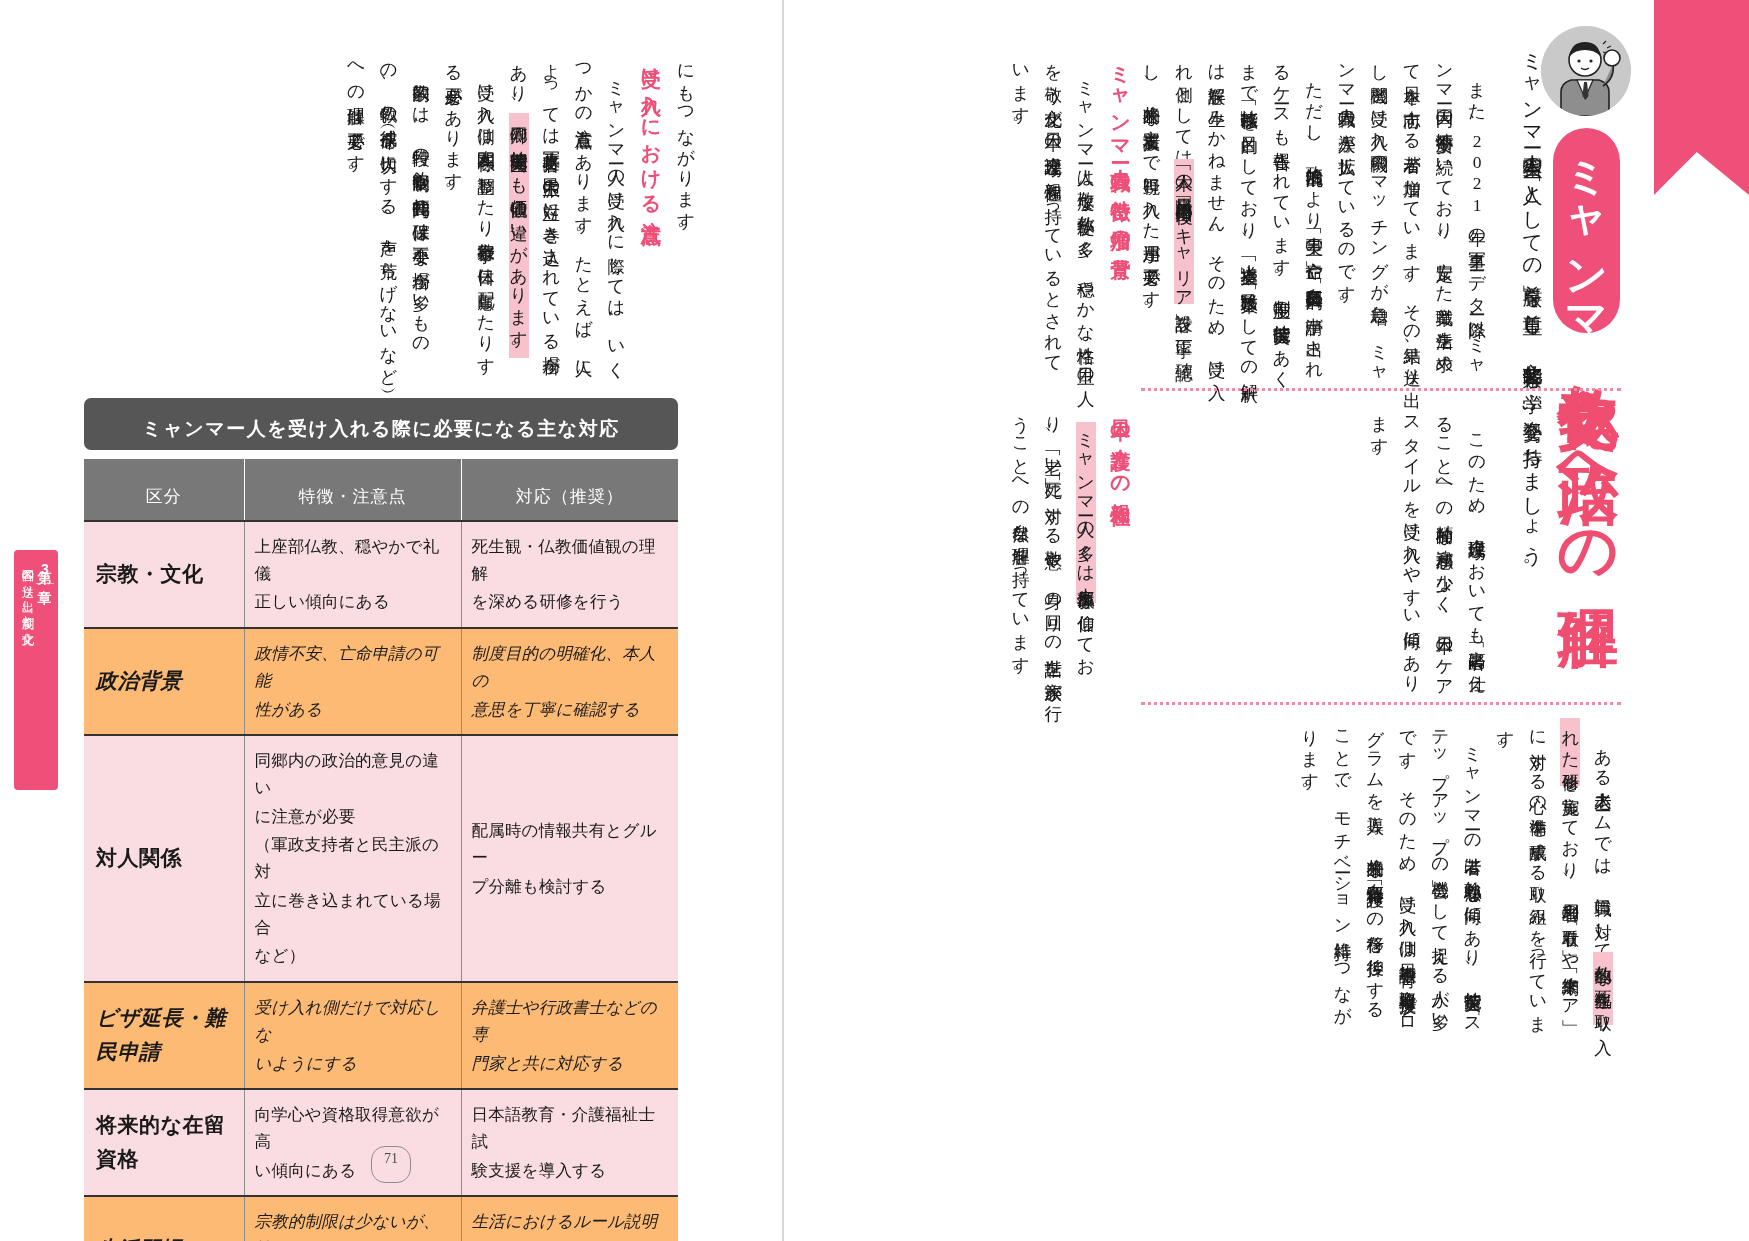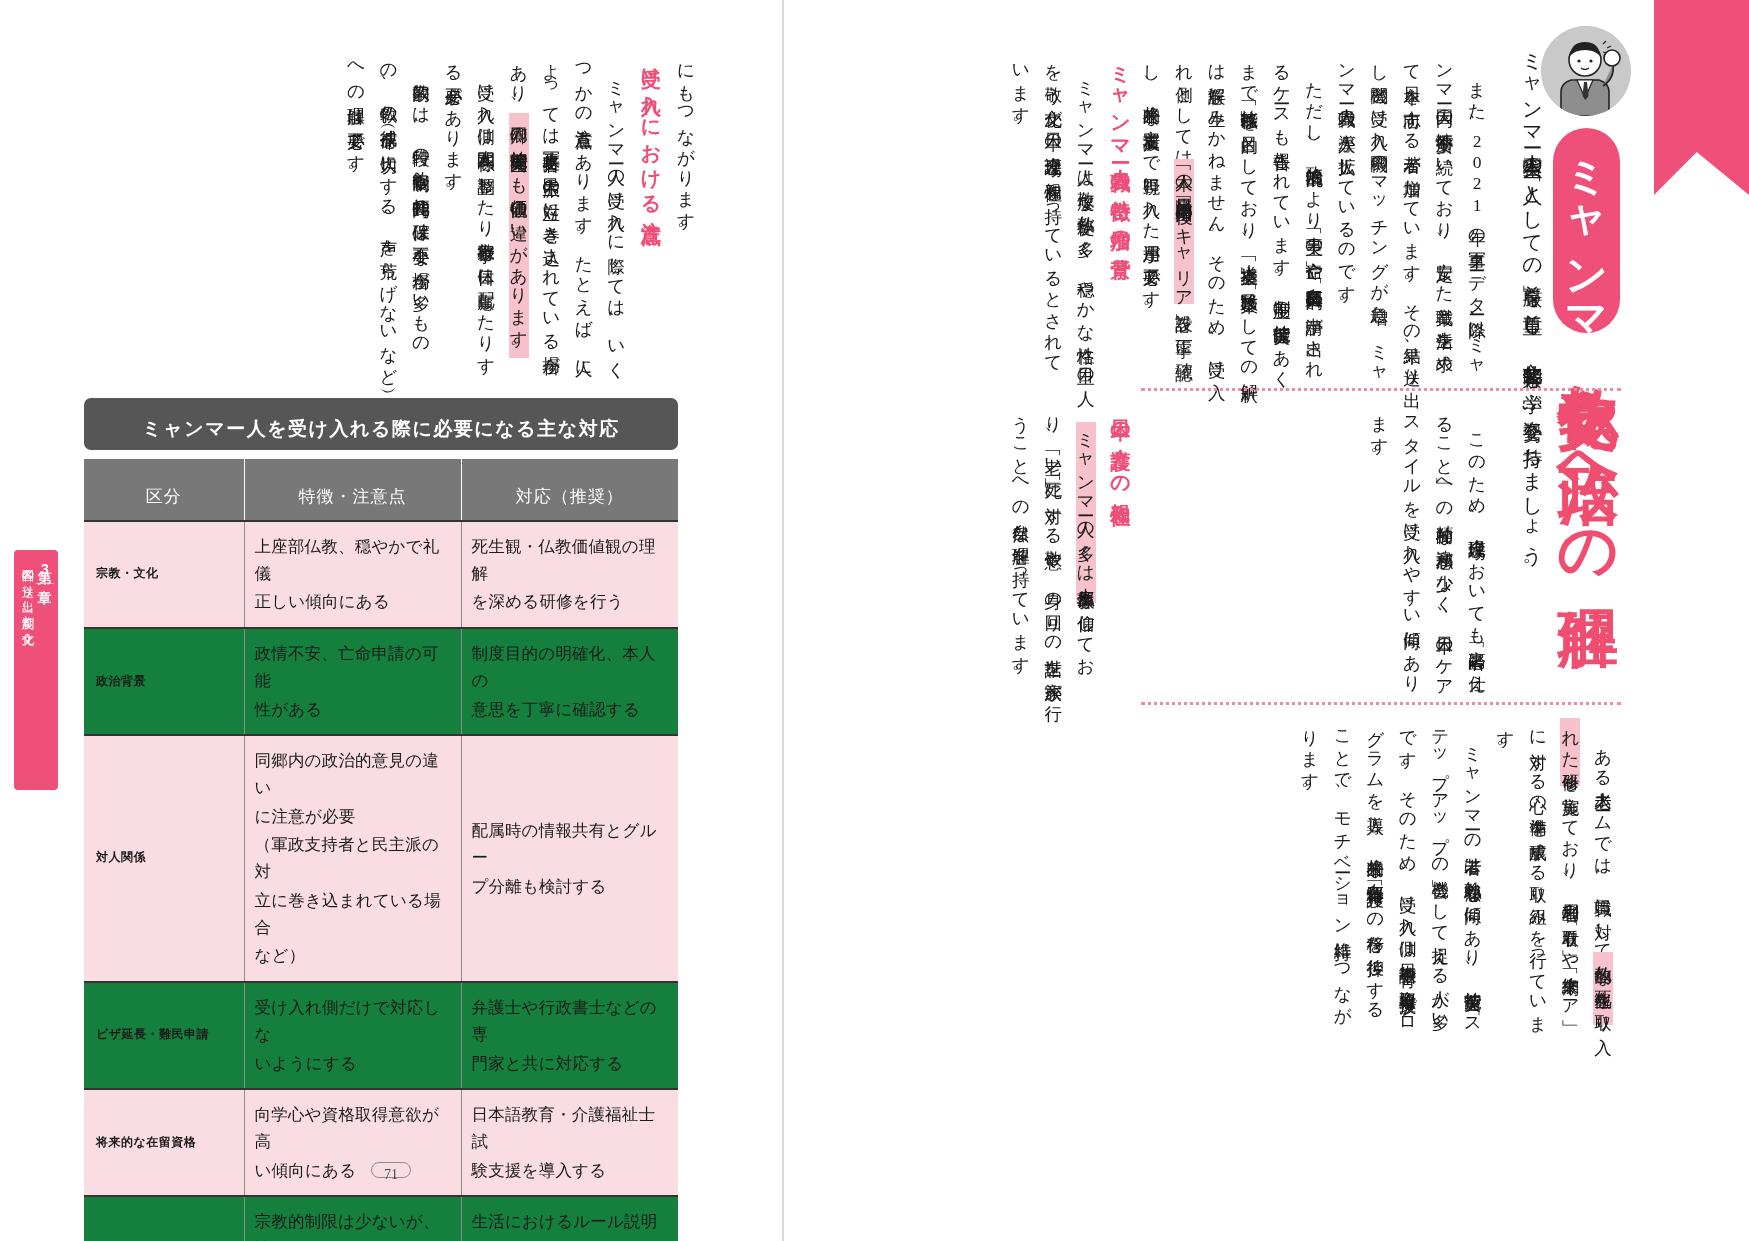--- a/index.html
+++ b/index.html
@@ -149,42 +149,42 @@
     line-height: 1.62;
     color: #1a1a1a;
     vertical-align: middle;
     padding: 11px 10px 12px;
     border-top: 2px solid #333333;
     border-right: 1px solid #8d8d8d;
     letter-spacing: 0.2px;
   }
   table.maintbl td:last-child { border-right: 0; }
   table.maintbl tr.row-pink td { background: #fadde2; }
-  table.maintbl tr.row-white td { background: #15803d; }
+  table.maintbl tr.row-white td { background: #fdba74; font-style: italic; }
   table.maintbl tr:last-child td { border-bottom: 2px solid #333333; }
   table.maintbl td.catcell {
     font-weight: bold;
-    font-size: 12px;
+    font-size: 21px;
     letter-spacing: 0.5px;
     text-align: left;
     padding-left: 12px;
   }
   table.maintbl td p { margin: 0; }
   table.maintbl td p + p { margin-top: 2px; }
 
   
   .folio {
     position: absolute;
     bottom: 58px;
     width: 100%;
     text-align: center;
   }
   .folio .circle {
     display: inline-block;
-    width: 40px; height: 16px;
+    width: 40px; height: 37px;
     line-height: 24px;
     border: 1px solid #8e8e8e;
     border-radius: 14px;
     font-size: 14px;
     color: #4a4a4a;
     font-family: "Liberation Serif", "DejaVu Serif", serif;
   }
 
   
   .page-right {

